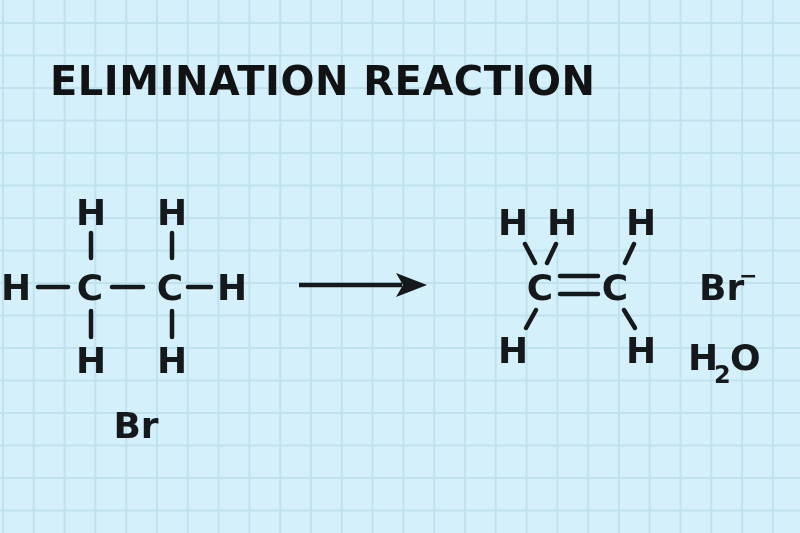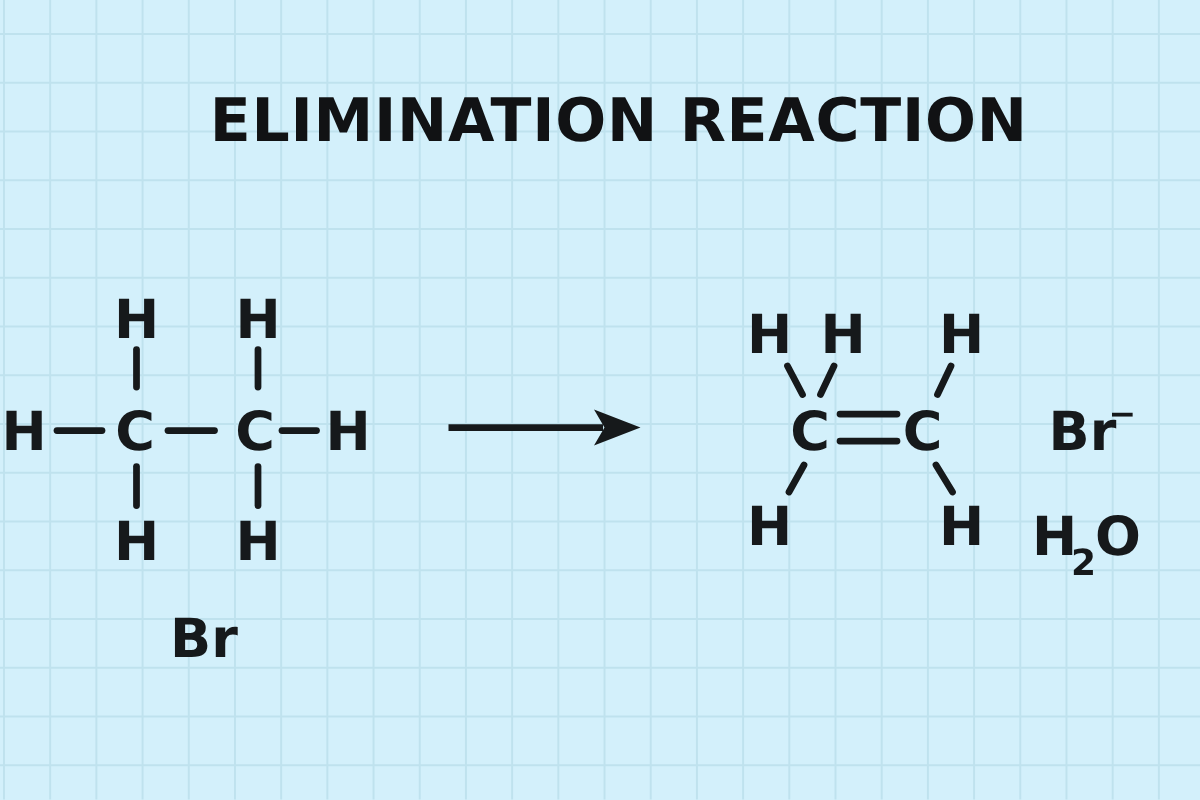--- a/index.html
+++ b/index.html
@@ -8,22 +8,21 @@
     background-color: #d3f0fb;
     background-image:
       linear-gradient(to right, #bfe2ee 1.5px, transparent 1.5px),
       linear-gradient(to bottom, #bfe2ee 1.5px, transparent 1.5px);
     background-size: 30.8px 32.5px;
     background-position: 2px 22px;
     position: relative;
     font-family: "DejaVu Sans", sans-serif;
   }
   .title {
-    position: absolute; left: 0; top: 58px; width: 745px;
-    text-align: center;
+    position: absolute; left: 10px; top: 58px; width: 745px;
     font-family: "DejaVu Sans", sans-serif;
     font-weight: bold; font-size: 40px; letter-spacing: 0.5px;
     color: #111214;
     padding-left: 40px;
   }
   svg.scene { position: absolute; left: 0; top: 0; }
   .atom { font-family: "DejaVu Sans", sans-serif; font-weight: bold; fill: #16191b; }
   .bond { stroke: #16191b; stroke-width: 4.5; stroke-linecap: round; }
 </style>
 </head>

